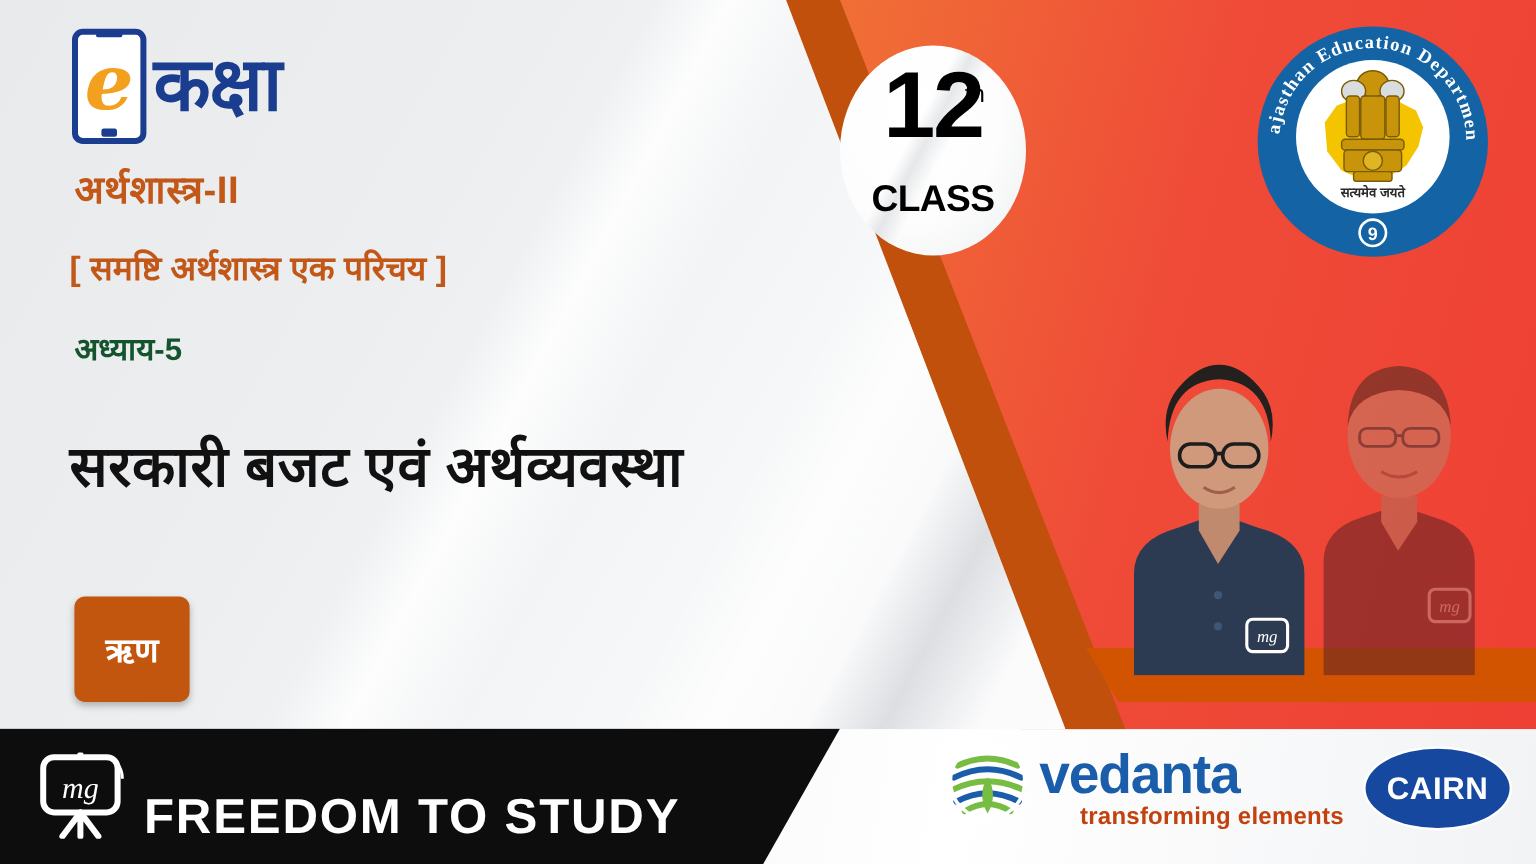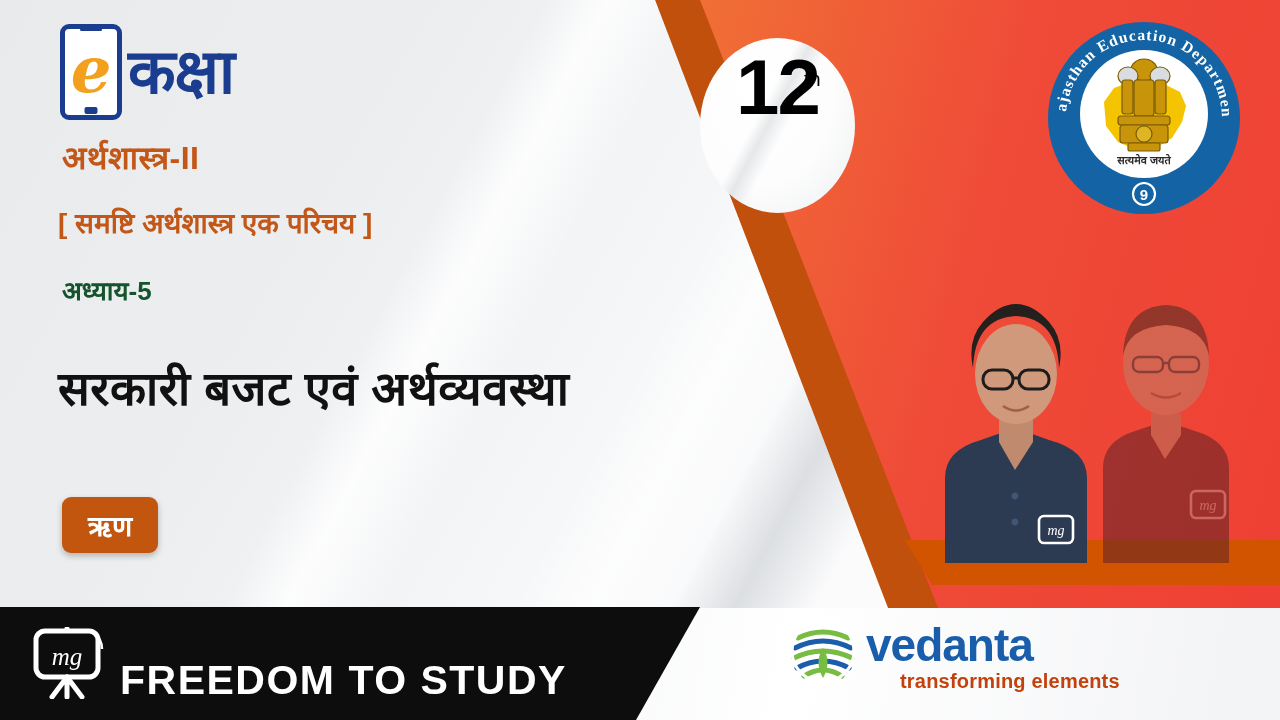--- a/index.html
+++ b/index.html
@@ -89,21 +89,21 @@
     position:absolute;left:62px;top:272px;
     font-size:26px;font-weight:700;color:#14532d;
   }
   .chapter-title{
     position:absolute;left:58px;top:355px;
     font-size:47px;font-weight:700;color:#111;letter-spacing:.5px;
   }
   .topic-badge{
     position:absolute;left:62px;top:497px;
     background:#c2560f;color:#fff;border-radius:9px;
-    padding:9px 26px;font-size:28px;font-weight:700;
+    padding:25px 26px;font-size:28px;font-weight:700;
     box-shadow:0 3px 6px rgba(0,0,0,.25);
   }
   .part-block{
     position:absolute;left:418px;top:490px;text-align:center;width:110px;
     color:#111;font-weight:700;line-height:1.05;
   }
   .part-label{font-size:32px;letter-spacing:.5px;}
   .part-number{font-size:36px;}
 
   
@@ -196,20 +196,21 @@
   <div class="subject-sub">[ समष्टि अर्थशास्त्र एक परिचय ]</div>
   <div class="chapter">अध्याय-5</div>
   <div class="chapter-title">सरकारी बजट एवं अर्थव्यवस्था</div>
   <div class="topic-badge">ऋण</div>
 
 
   <div class="class-circle">
     <div class="sh"></div>
     <div class="class-num">12</div>
     <div class="class-th">th</div>
+    <div class="class-word">CLASS</div>
   </div>
 
   <div class="seal">
     <svg viewBox="0 0 200 200" width="200" height="200">
       <defs>
         <path id="ringpath" d="M 100,100 m -78,0 a 78,78 0 1,1 156,0" fill="none"></path>
       </defs>
       <circle cx="100" cy="100" r="96" fill="#1464a5"></circle>
       <circle cx="100" cy="100" r="88" fill="#1464a5"></circle>
       <circle cx="100" cy="96" r="64" fill="#ffffff"></circle>
@@ -294,14 +295,17 @@
         <path d="M7,50 Q33,36 59,50" stroke="#1a5eab"></path>
         <path d="M14,58 Q33,46 52,58" stroke="#77bc43"></path>
       </g>
       <path d="M33,60 Q24,44 33,30 Q42,44 33,60 Z" fill="#77bc43"></path>
       <circle cx="33" cy="33" r="31" fill="none" stroke="#ffffff" stroke-width="3"></circle>
     </svg>
     <span class="vedanta-word">vedanta</span>
   </div>
   <div class="vedanta-tag">transforming elements</div>
 
+  <div class="cairn">
+    <span>CAIRN</span>
+  </div>
 
 </div>
 
 </body></html>

